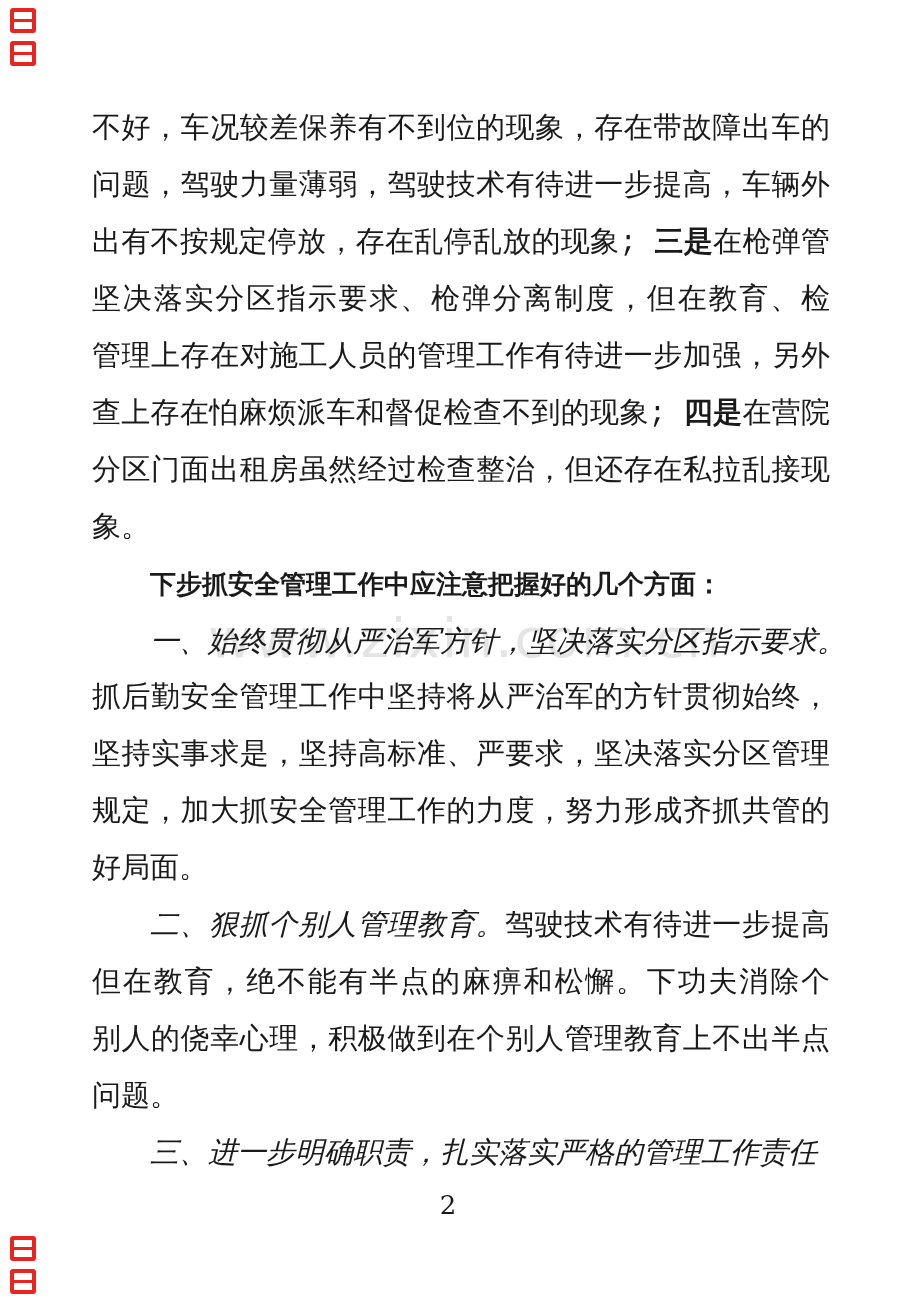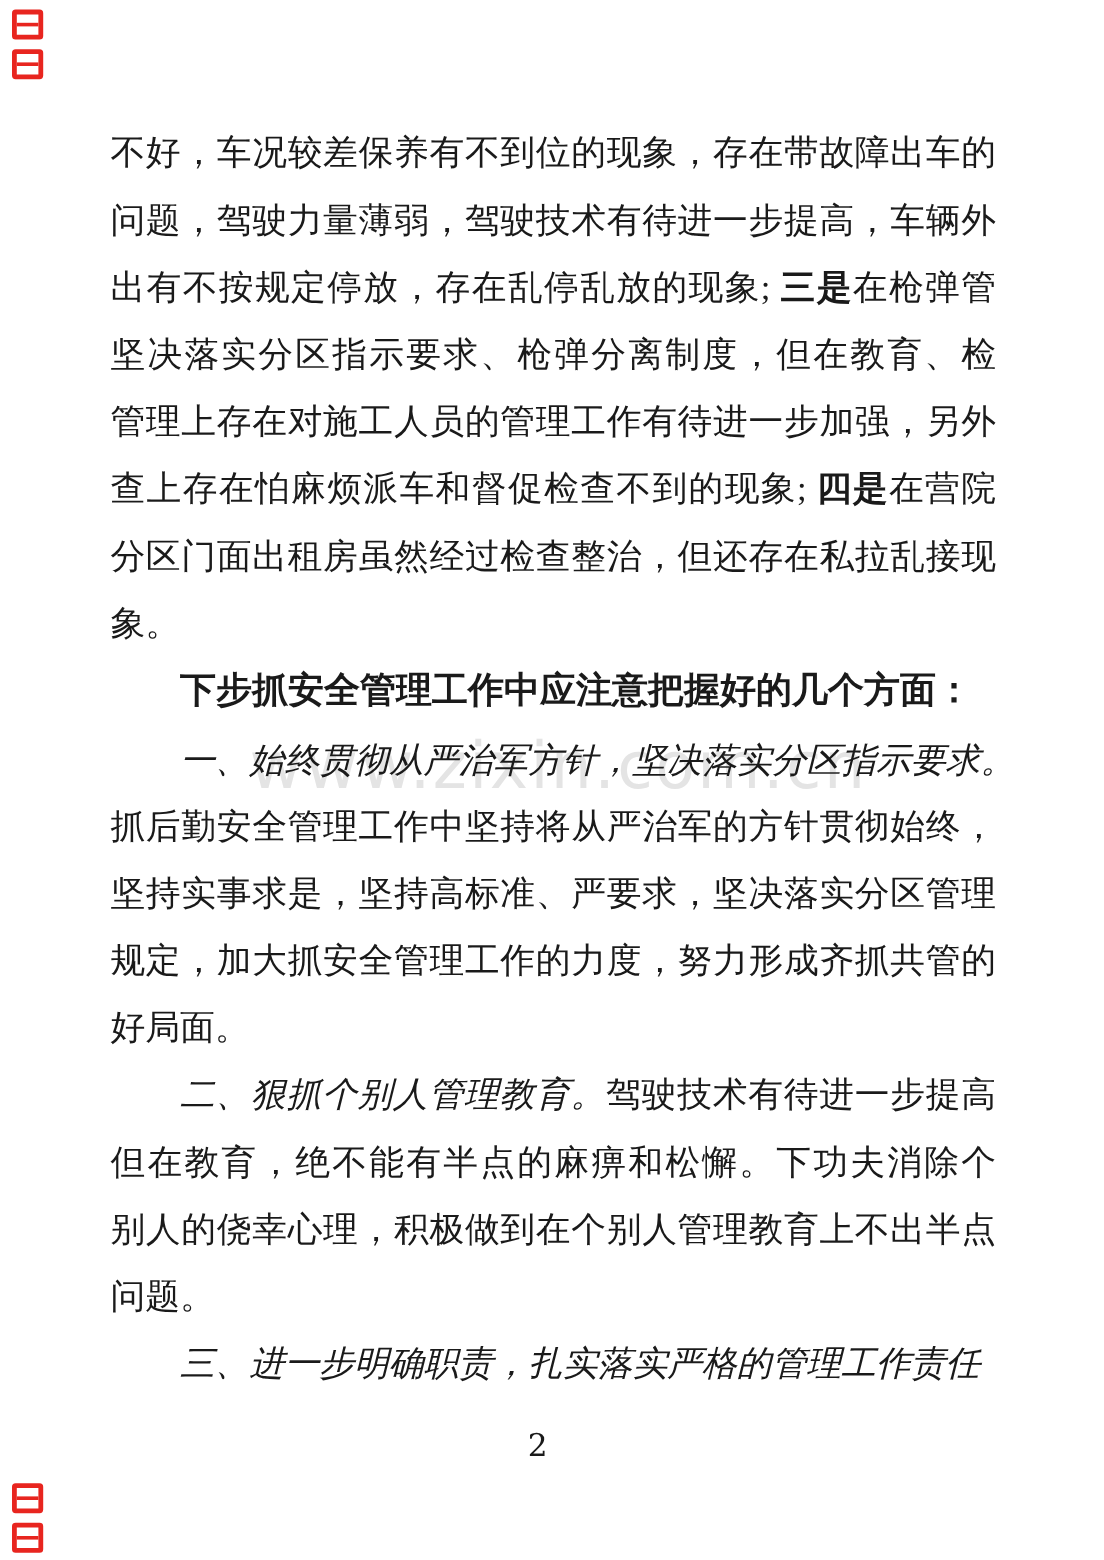--- a/index.html
+++ b/index.html
@@ -30,23 +30,23 @@
   .line.fill{
     text-align:justify;
     text-align-last:justify;
   }
   .line.end{
     text-align:left;
     text-align-last:left;
     white-space:nowrap;
   }
   .line.indent{ text-indent:58px; }
-  .seg-body{ font-family:Liberation Serif, serif; font-weight:normal; }
+  .seg-body{ font-family:Liberation Mono, monospace; font-weight:normal; }
   .seg-em{   font-family:Liberation Serif, serif; font-weight:bold; }
-  .seg-h1{   font-family:Liberation Mono, monospace; font-weight:800; font-size:30px; }
+  .seg-h1{   font-family:Liberation Mono, monospace; font-weight:800; font-size:26px; }
   .seg-h2{   font-family:"DejaVu Sans","Liberation Sans",sans-serif; font-weight:500;font-style:italic; }
   
   .watermark{
     position:absolute;
     left:208px;top:612px;
     z-index:0;
     font-family:"DejaVu Sans","Liberation Sans",sans-serif;
     font-size:54px;
     line-height:1;
     letter-spacing:2px;

